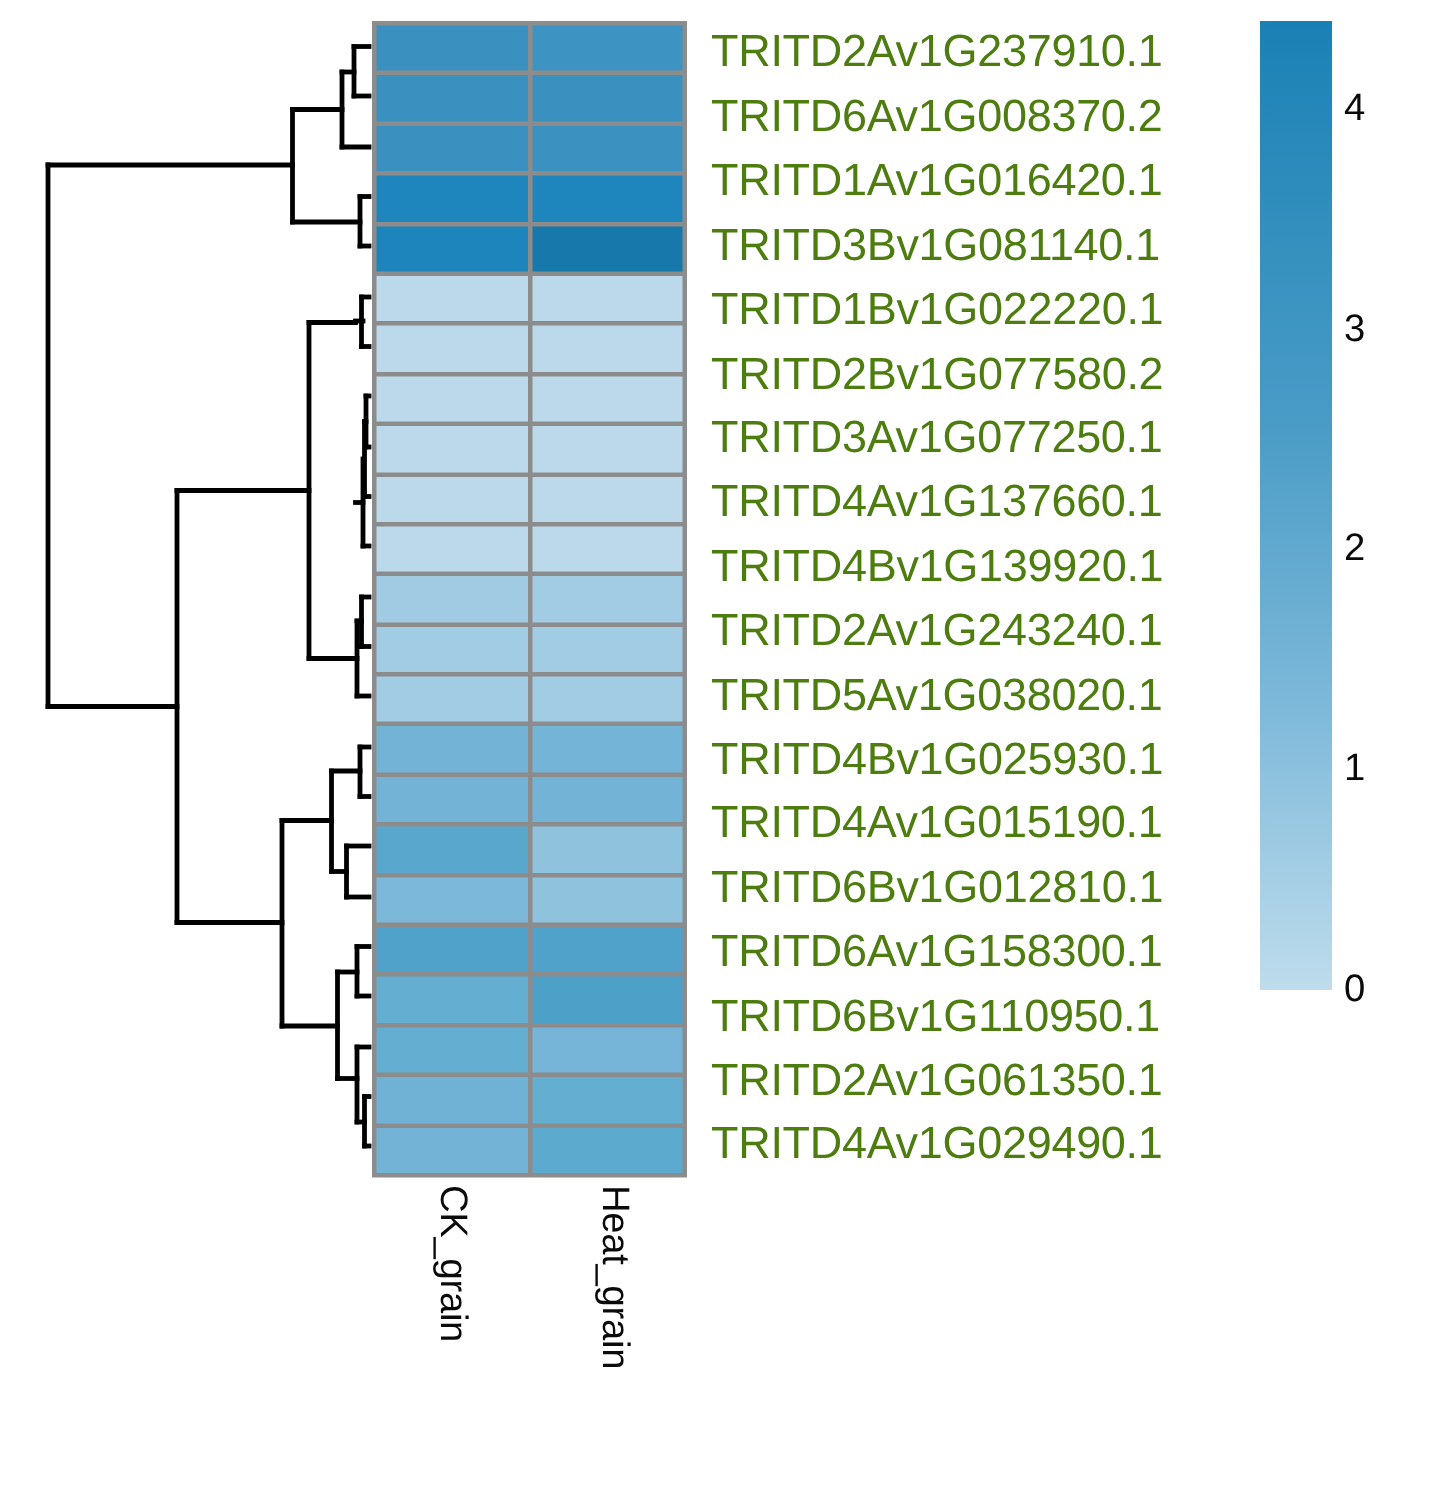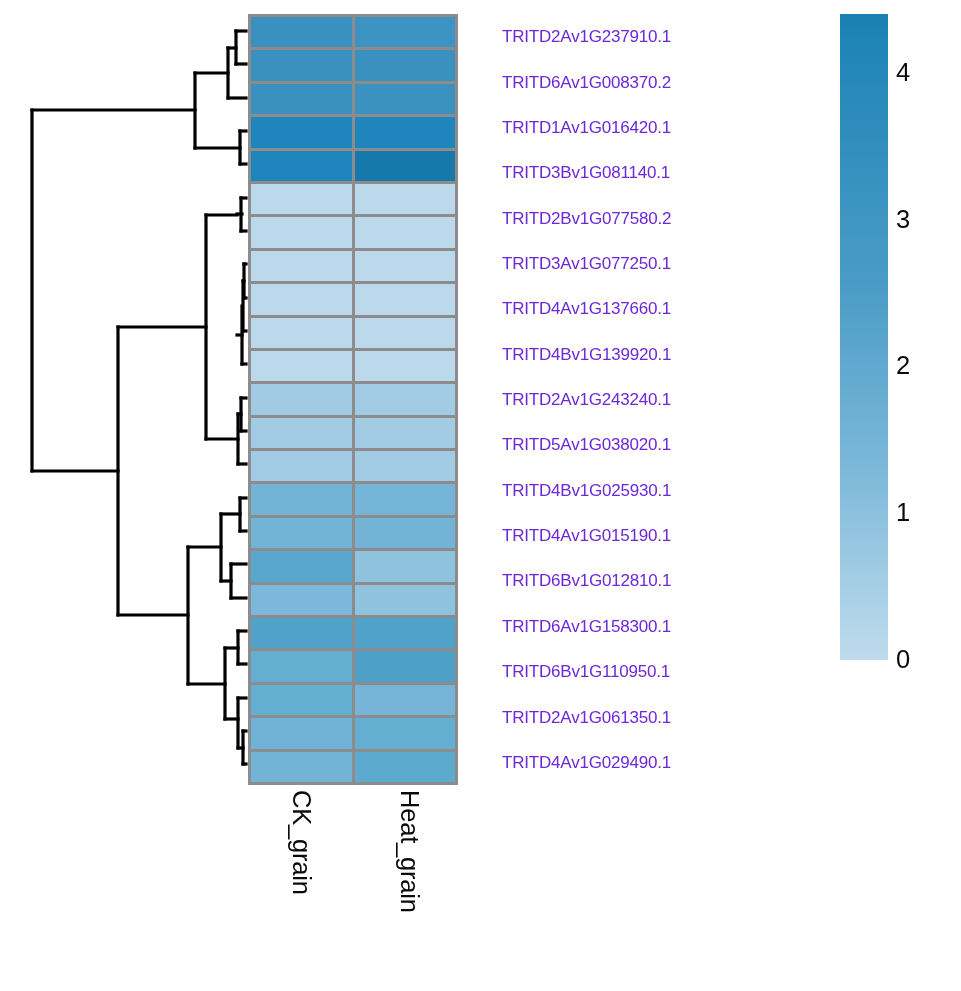--- a/index.html
+++ b/index.html
@@ -14,22 +14,22 @@
   
   #heatmap{position:absolute;left:248px;top:14px;width:210px;height:771px;
            background:#8c8c8c;display:grid;grid-template-columns:1fr 1fr;
            grid-auto-rows:1fr;gap:3px;padding:3px;box-sizing:border-box;}
   .cell{width:100%;height:100%;}
 
   
   #rowlabels{position:absolute;left:474px;top:14px;width:360px;height:771px;
              display:flex;flex-direction:column;}
   .rowlabel{flex:1 1 0;display:flex;align-items:center;
-            font-size:17px;color:#6d28d9;line-height:1;white-space:nowrap;
-            letter-spacing:-0.2px;margin-left:28px;}
+            font-size:30px;color:#4d7c0f;line-height:1;white-space:nowrap;
+            letter-spacing:-0.2px;}
 
   
   #collabels{position:absolute;left:248px;top:790px;width:210px;height:200px;}
   .collabel{position:absolute;top:0;
             font-size:25.5px;color:#0a0a0a;white-space:nowrap;
             transform-origin:left top;
             transform:rotate(90deg);
             letter-spacing:-0.2px;}
   #collabel-0{left:68px;}
   #collabel-1{left:176px;}
@@ -160,20 +160,21 @@
       <div class="cell" style="background: rgb(99, 174, 209);"></div>
       <div class="cell" style="background: rgb(114, 179, 214);"></div>
       <div class="cell" style="background: rgb(92, 170, 205);"></div>
     </div>
 
   <div id="rowlabels">
       <div class="rowlabel">TRITD2Av1G237910.1</div>
       <div class="rowlabel">TRITD6Av1G008370.2</div>
       <div class="rowlabel">TRITD1Av1G016420.1</div>
       <div class="rowlabel">TRITD3Bv1G081140.1</div>
+      <div class="rowlabel">TRITD1Bv1G022220.1</div>
       <div class="rowlabel">TRITD2Bv1G077580.2</div>
       <div class="rowlabel">TRITD3Av1G077250.1</div>
       <div class="rowlabel">TRITD4Av1G137660.1</div>
       <div class="rowlabel">TRITD4Bv1G139920.1</div>
       <div class="rowlabel">TRITD2Av1G243240.1</div>
       <div class="rowlabel">TRITD5Av1G038020.1</div>
       <div class="rowlabel">TRITD4Bv1G025930.1</div>
       <div class="rowlabel">TRITD4Av1G015190.1</div>
       <div class="rowlabel">TRITD6Bv1G012810.1</div>
       <div class="rowlabel">TRITD6Av1G158300.1</div>

